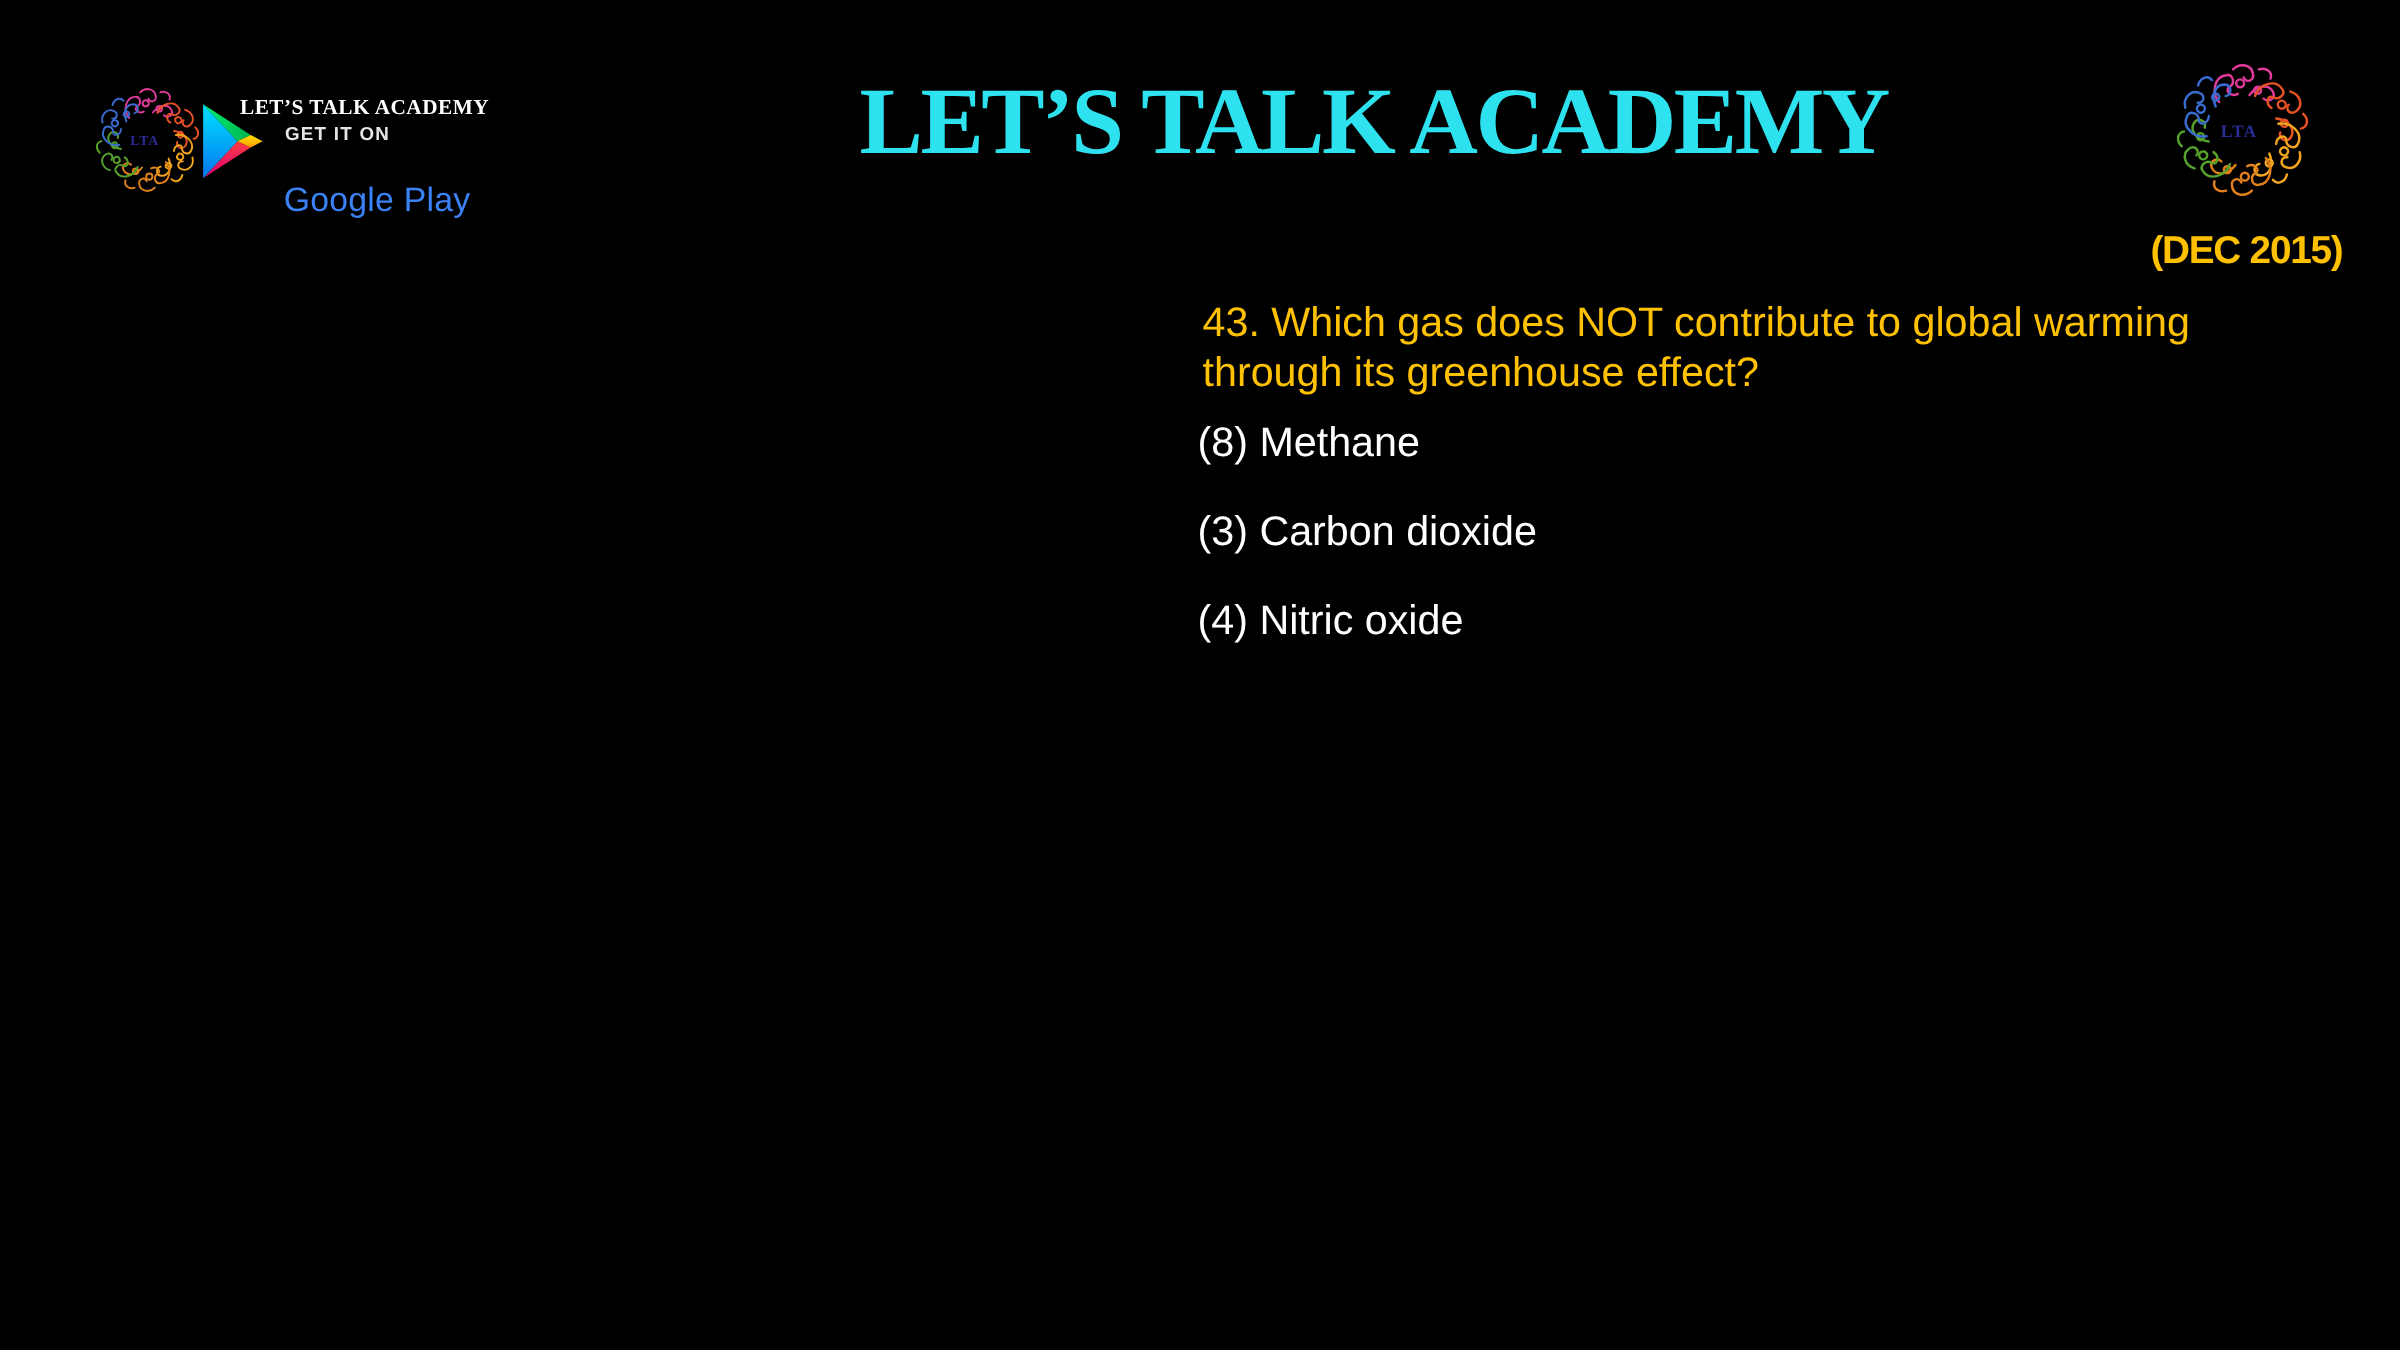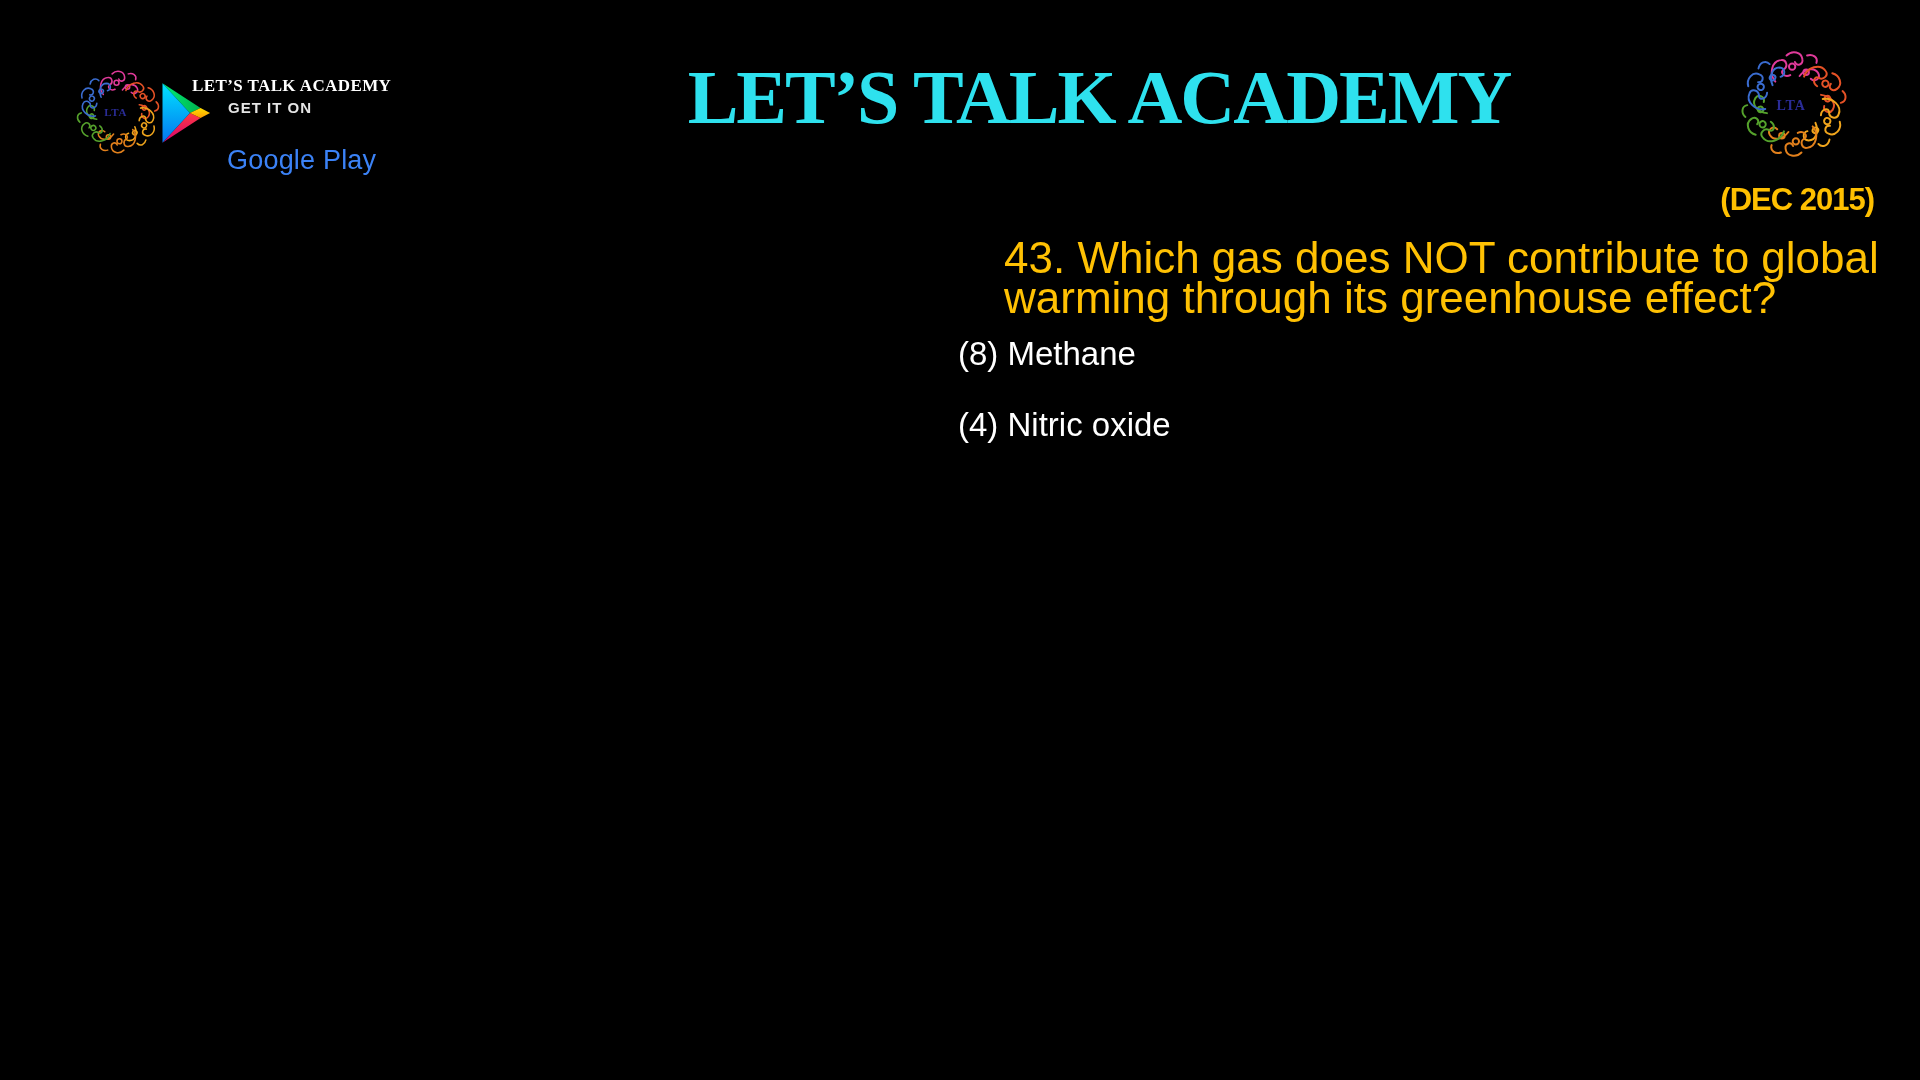--- a/index.html
+++ b/index.html
@@ -13,22 +13,22 @@
               font-family:"Liberation Serif","DejaVu Serif",serif;
               font-weight:bold;font-size:76px;line-height:1.05;letter-spacing:-2px;
               color:var(--title-cyan,#2EE1EE);}
 
   
   .date-tag{position:absolute;top:182px;right:46px;
             font-size:31px;font-weight:bold;letter-spacing:-1px;
             color:var(--accent-gold,#FFC000);}
 
   
-  .question{position:absolute;left:1004px;top:238px;width:890px;
-            font-size:44px;line-height:40px;color:var(--question-gold,#FFC103);}
+  .question{position:absolute;left:962px;top:238px;width:890px;
+            font-size:33px;line-height:40px;color:var(--question-gold,#FFC103);}
   .options{position:absolute;left:958px;top:334px;}
   .option{font-size:33px;line-height:40px;margin-bottom:31px;
           color:var(--option-text,#FFFFFF);}
 
   
   .logo{position:absolute;}
   .logo svg{width:100%;height:100%;display:block;}
   .logo-left{left:74px;top:66px;width:88px;height:92px;}
   .logo-right{left:1738px;top:46px;width:112px;height:116px;}
 
@@ -113,16 +113,17 @@
       <use href="#ltaLogo" width="120" height="120"></use>
     </svg>
   </div>
 
   <div class="date-tag">(DEC 2015)</div>
 
   <div class="question">43. Which gas does NOT contribute to global warming through its greenhouse effect?</div>
 
   <div class="options">
     <div class="option">(8) Methane</div>
+    <div class="option">(3) Carbon dioxide</div>
     <div class="option">(4) Nitric oxide</div>
   </div>
 
 </div>
 
 </body></html>

